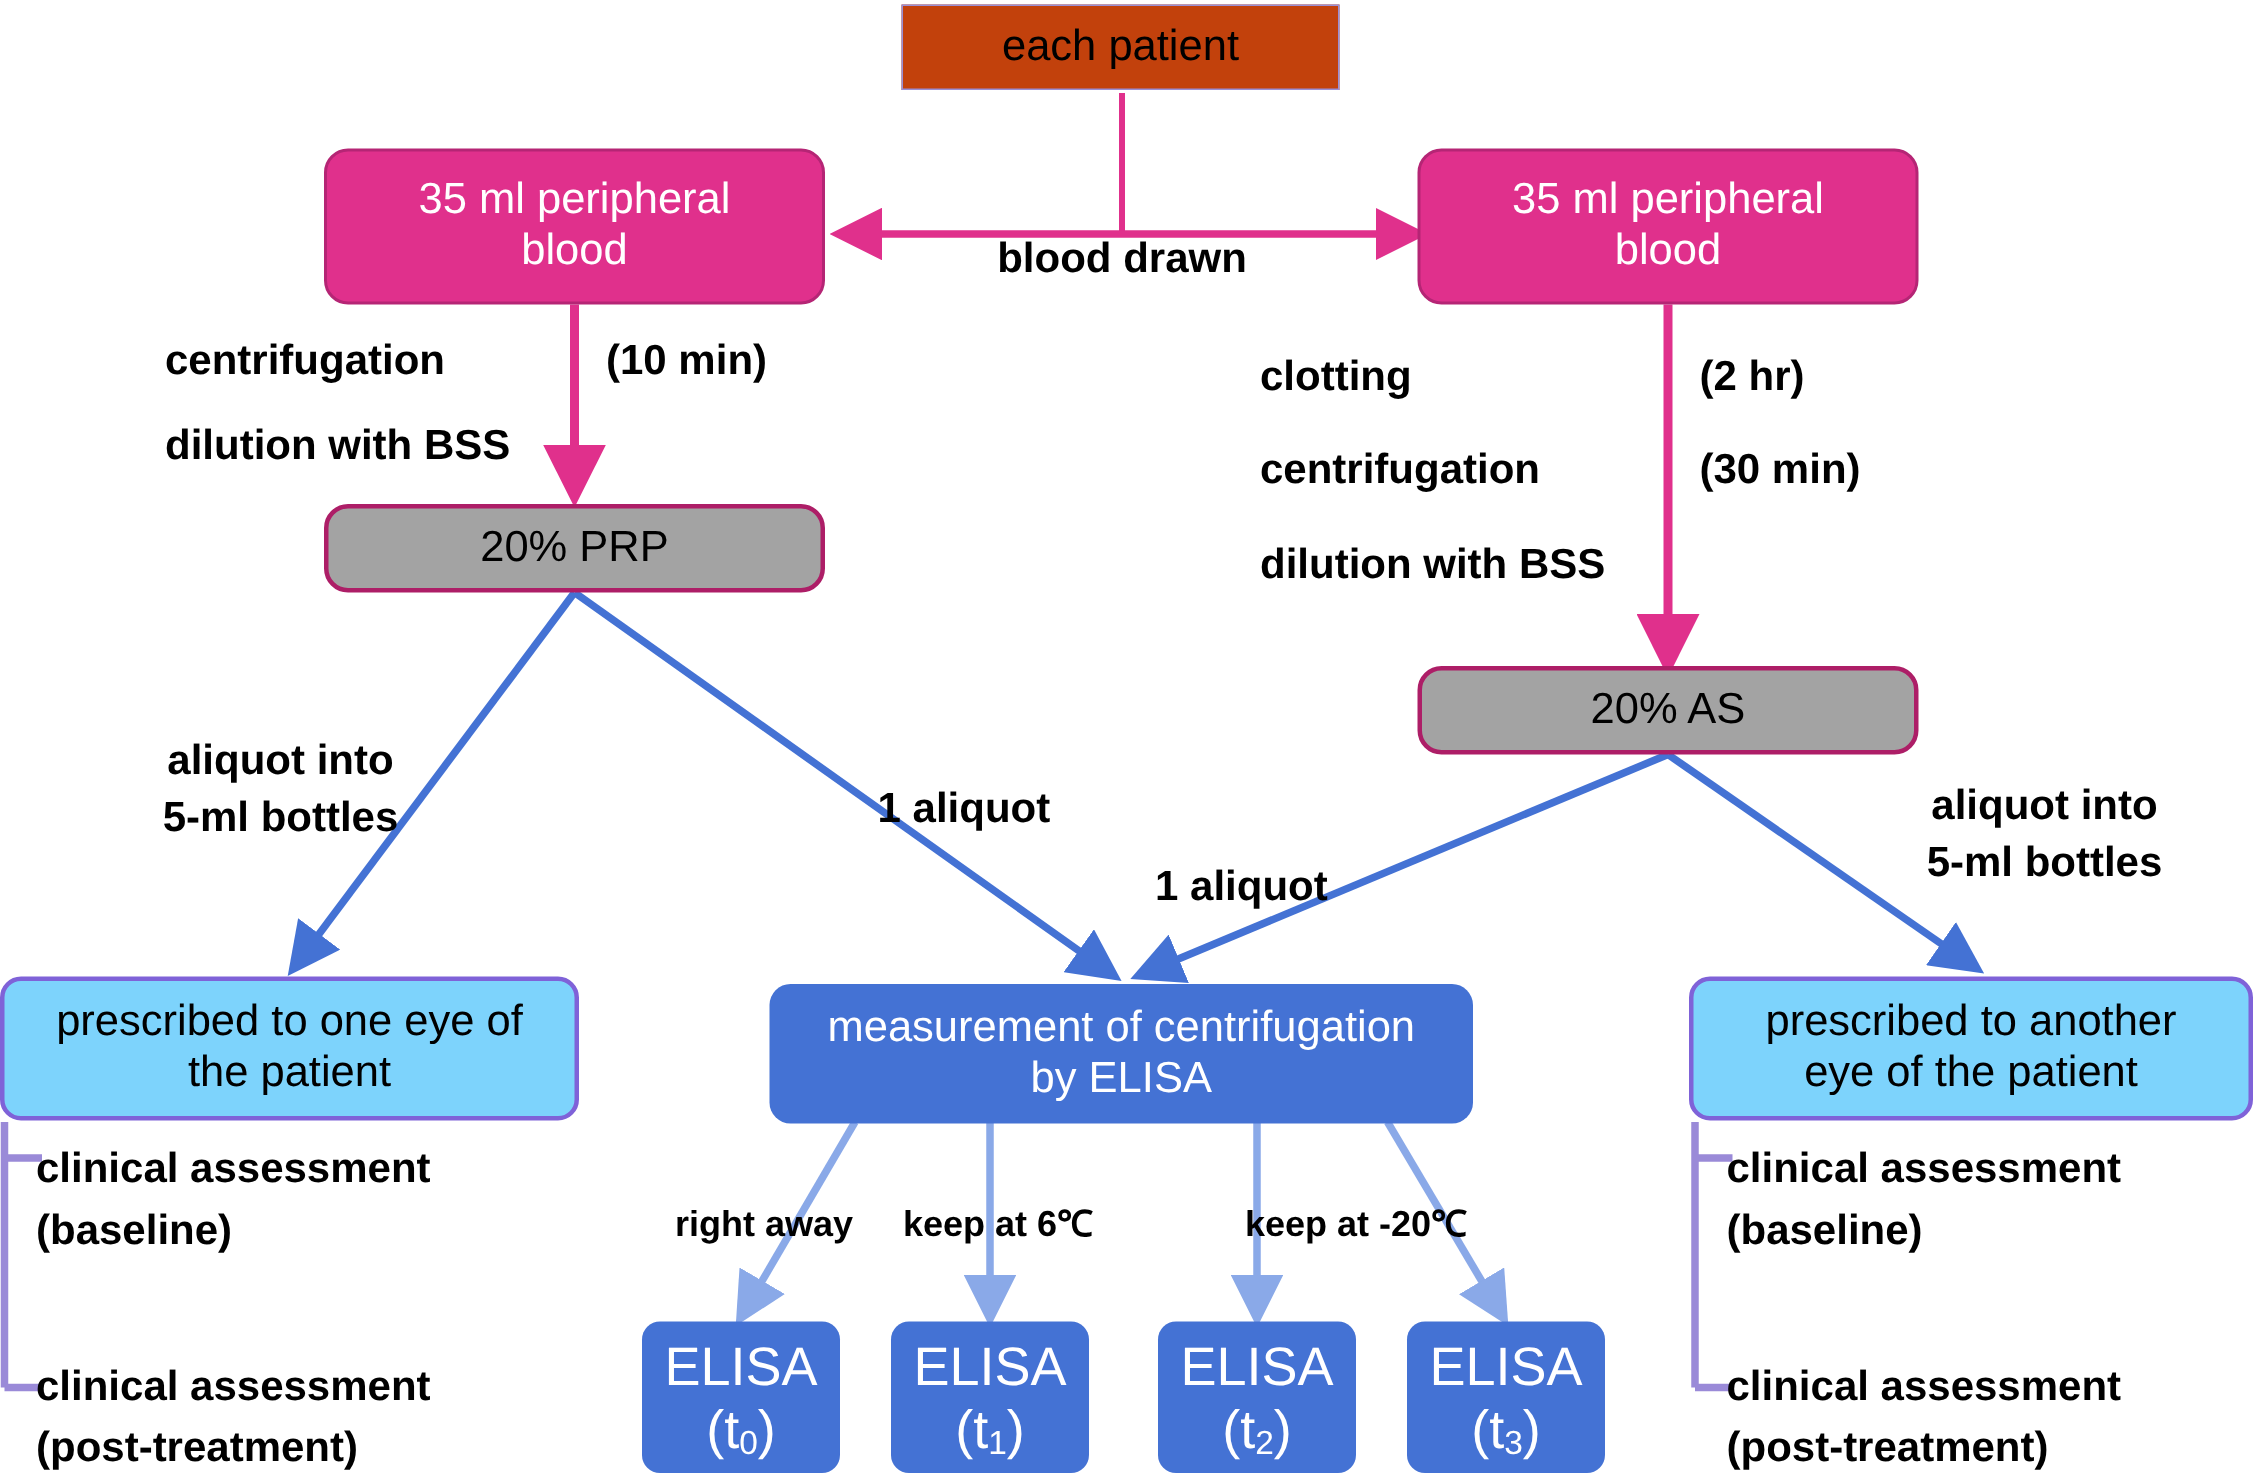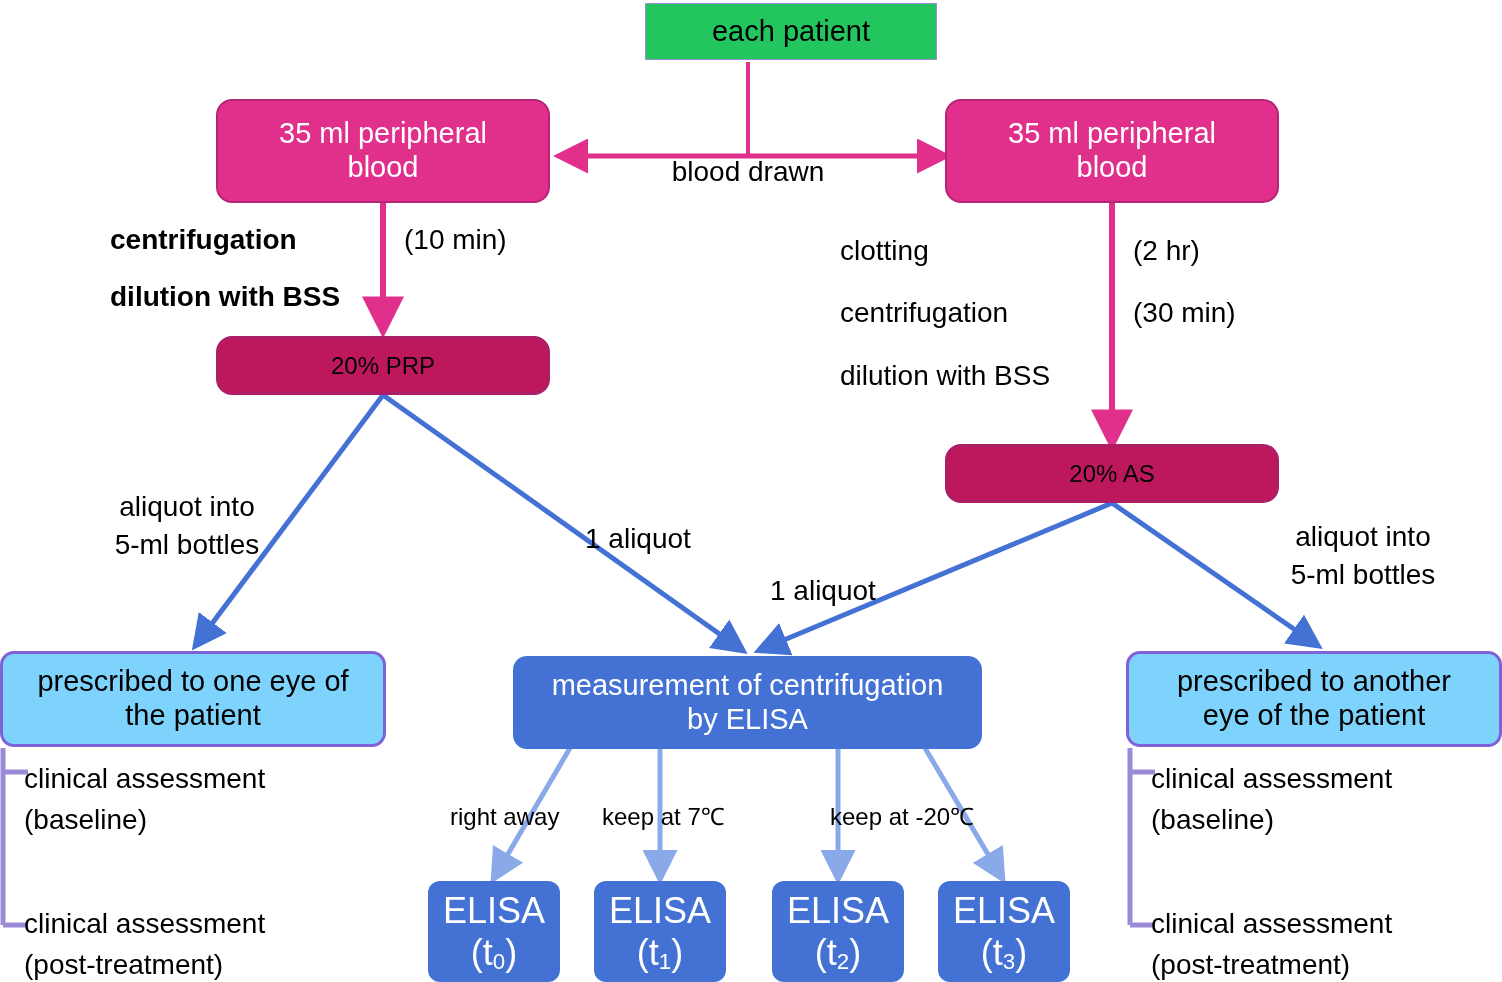--- a/index.html
+++ b/index.html
@@ -32,40 +32,39 @@
     align-items: center;
     justify-content: center;
     text-align: center;
     line-height: 1.16;
     z-index: 5;
   }
   .node span { display: block; }
 
   
   .n-patient {
-    background: #22c55e;
+    background: #c2410c;
     border: 1px solid #9a8fd6;
     border-radius: 0;
     color: #000000;
     font-size: 29px;
-    margin-left: 44px;
   }
   .n-blood {
     background: #e0308c;
     border: 2px solid #b52575;
     border-radius: 16px;
     color: #ffffff;
     font-size: 29px;
   }
   .n-product {
-    background: #be185d;
+    background: #a3a3a3;
     border: 3px solid #ad1e67;
     border-radius: 16px;
     color: #000000;
-    font-size: 24px;
+    font-size: 29px;
   }
   .n-prescribe {
     background: #7dd3fc;
     border: 3px solid #7f62d8;
     border-radius: 14px;
     color: #000000;
     font-size: 29px;
   }
   .n-elisa-main {
     background: #4472d4;
@@ -88,20 +87,21 @@
     bottom: -0.22em;
   }
 
   
   .lbl {
     position: absolute;
     color: #000000;
     white-space: pre;
     line-height: 1.30;
     z-index: 6;
+    font-weight: bold;
   }
   .lbl-bold { font-weight: bold; }
   .lbl-r { text-align: left; }
   .lbl-c { text-align: center; }
   .s28 { font-size: 28px; }
   .s24 { font-size: 24px; text-align: right; }
 </style>
 </head>
 <body>
 
@@ -227,21 +227,21 @@
   <div class="lbl s28 lbl-c" style="left:92px; top:489px; width:190px;">aliquot into</div>
   <div class="lbl s28 lbl-c" style="left:92px; top:527px; width:190px;">5-ml bottles</div>
 
   <div class="lbl s28" style="left:585px; top:521px;">1 aliquot</div>
   <div class="lbl s28" style="left:770px; top:573px;">1 aliquot</div>
 
   <div class="lbl s28 lbl-c" style="left:1243px; top:519px; width:240px;">aliquot into</div>
   <div class="lbl s28 lbl-c" style="left:1243px; top:557px; width:240px;">5-ml bottles</div>
 
   <div class="lbl s24" style="left:450px; top:801px;">right away</div>
-  <div class="lbl s24" style="left:602px; top:801px;">keep at 7℃</div>
+  <div class="lbl s24" style="left:602px; top:801px;">keep at 6℃</div>
   <div class="lbl s24" style="left:830px; top:801px;">keep at -20℃</div>
 
   <div class="lbl s28" style="left:24px; top:761px;">clinical assessment</div>
   <div class="lbl s28" style="left:24px; top:802px;">(baseline)</div>
   <div class="lbl s28" style="left:24px; top:906px;">clinical assessment</div>
   <div class="lbl s28" style="left:24px; top:947px;">(post-treatment)</div>
 
   <div class="lbl s28" style="left:1151px; top:761px;">clinical assessment</div>
   <div class="lbl s28" style="left:1151px; top:802px;">(baseline)</div>
   <div class="lbl s28" style="left:1151px; top:906px;">clinical assessment</div>

